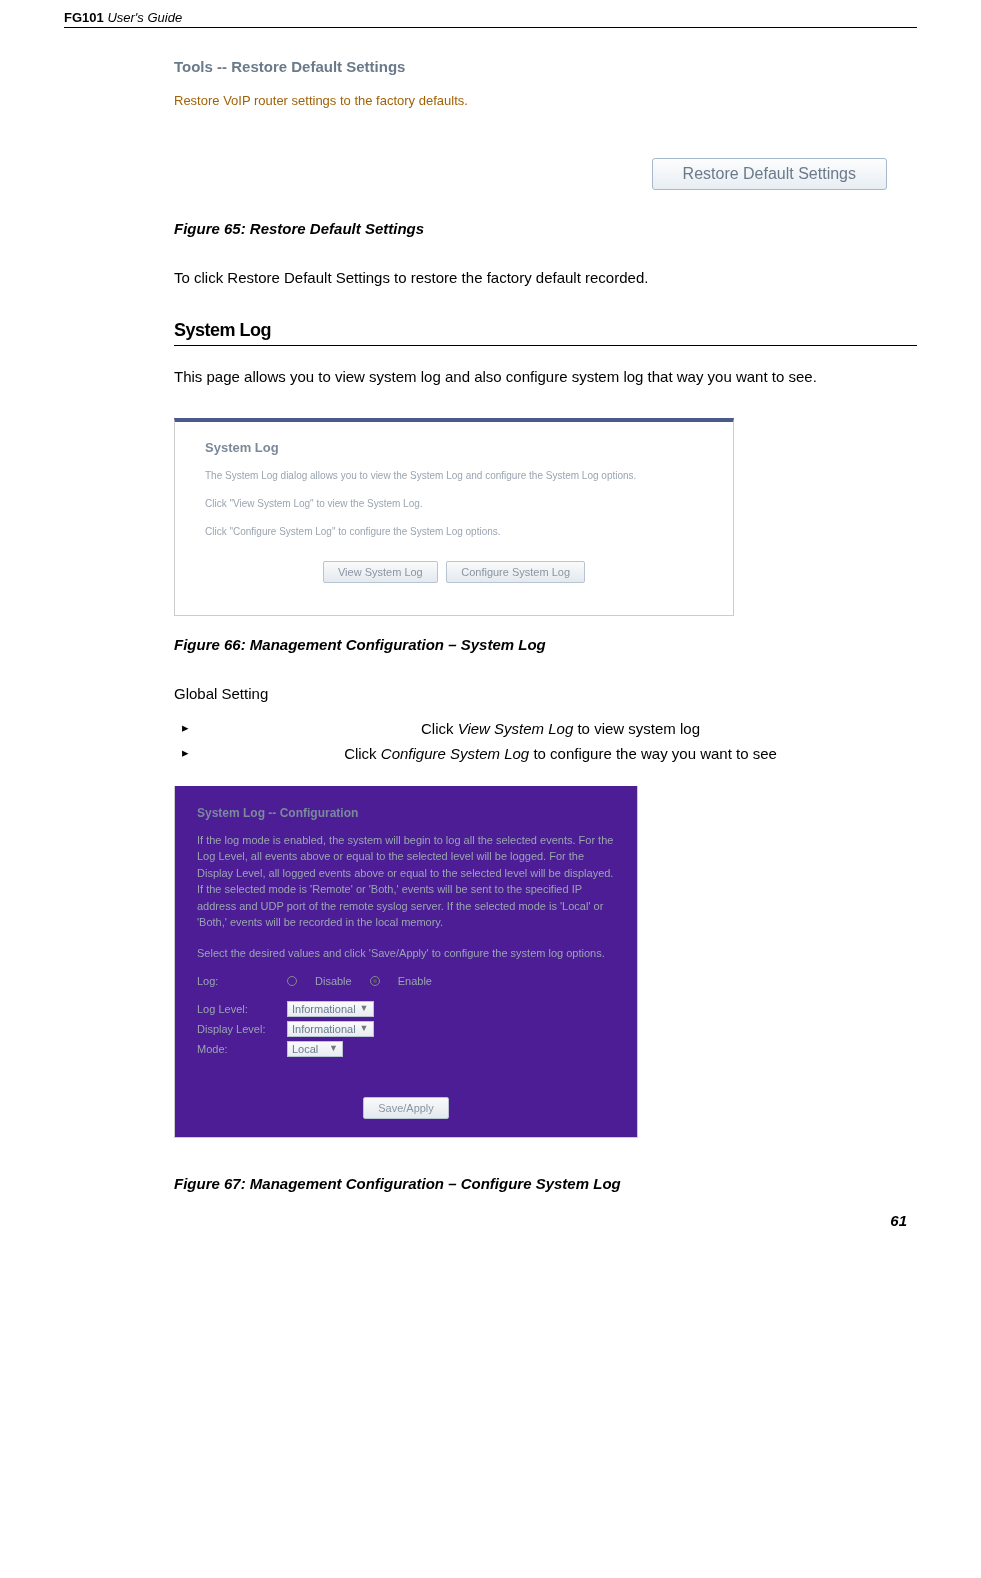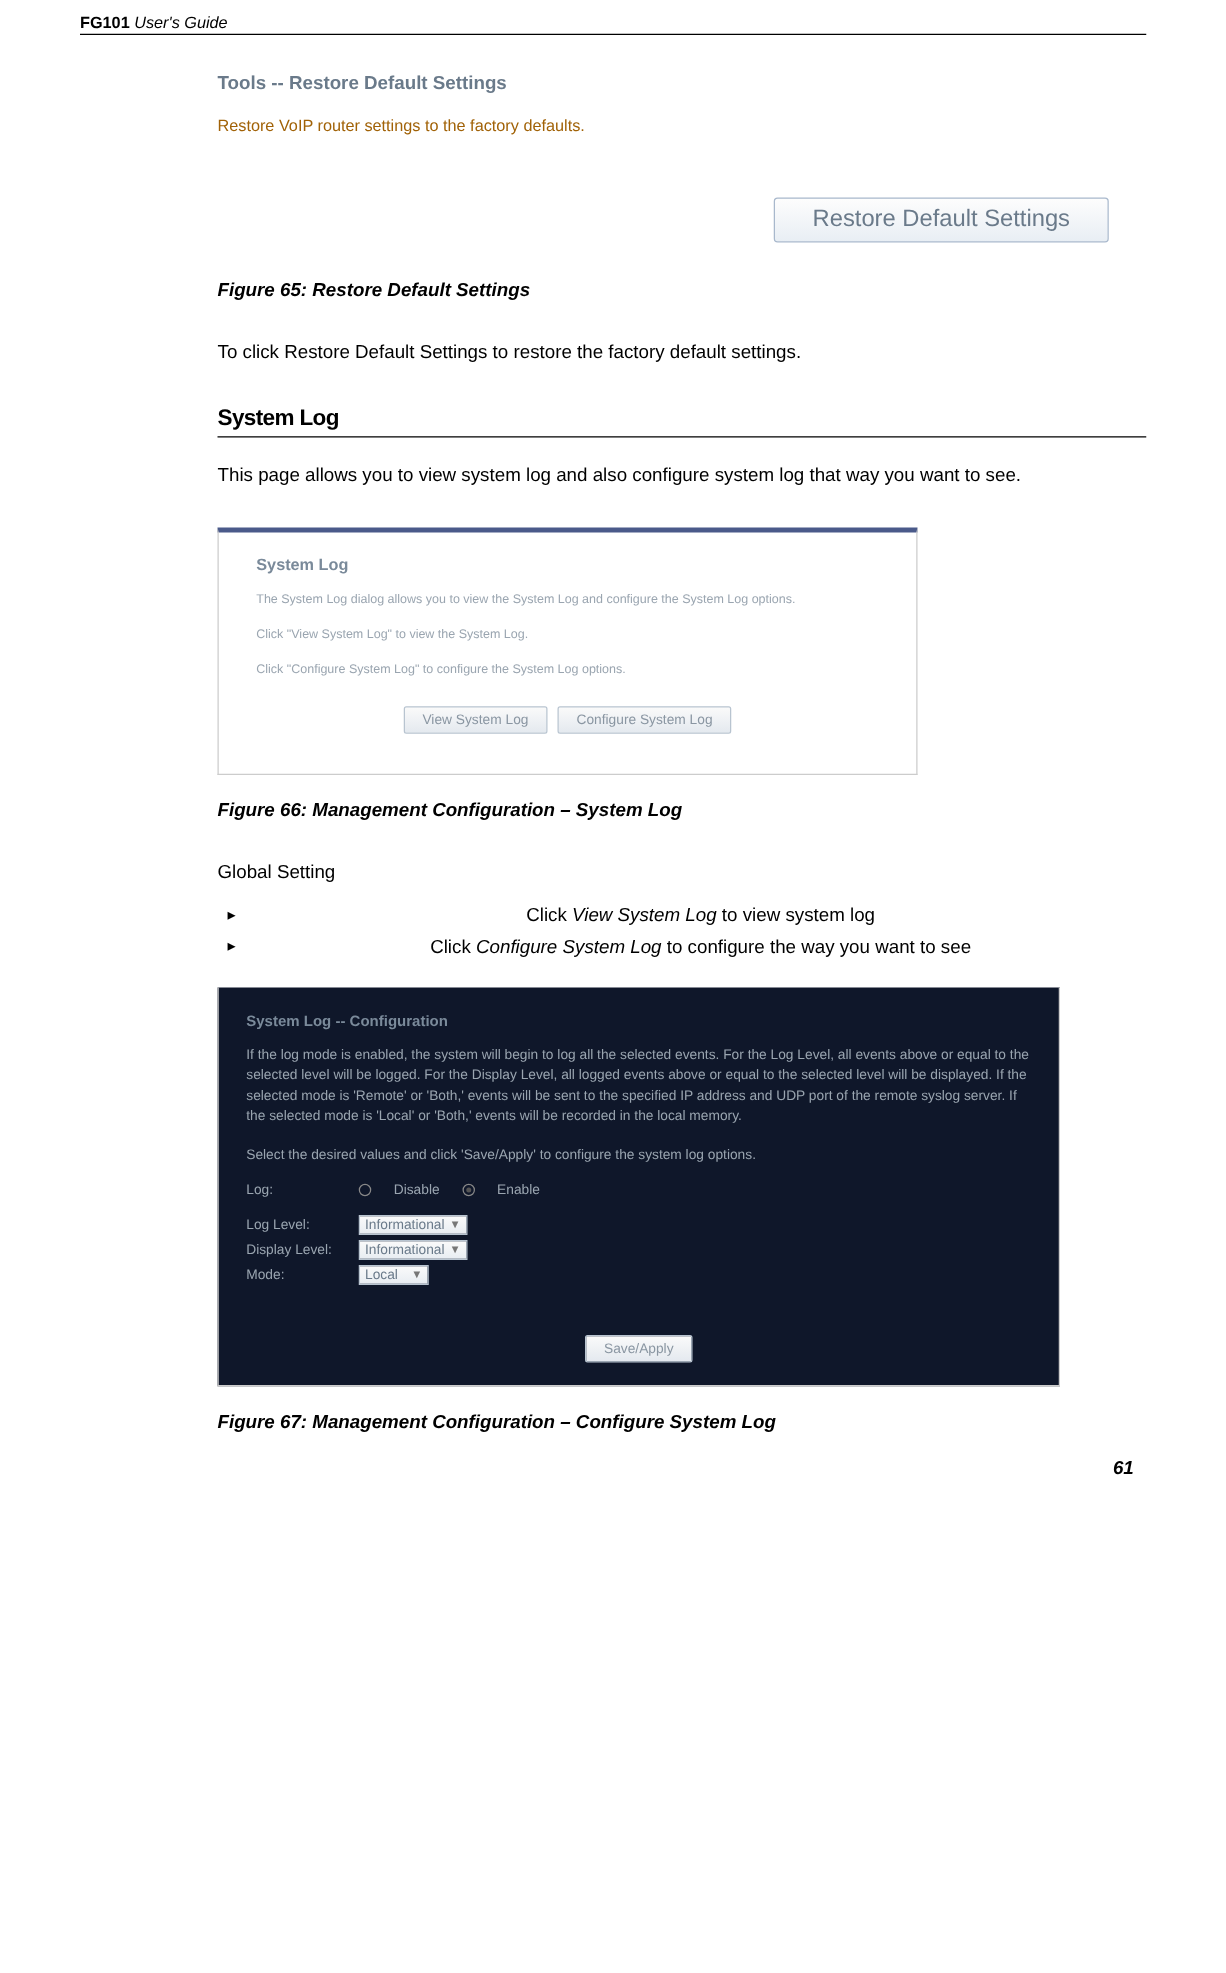--- a/index.html
+++ b/index.html
@@ -48,21 +48,21 @@
     justify-content: flex-end;
     padding-right: 30px;
   }
   .rs-button {
     display: inline-block;
     background: linear-gradient(#fdfdfd, #e8eef4);
     border: 1px solid #a8b8cc;
     border-radius: 3px;
     padding: 6px 30px;
     color: #6a7a8a;
-    font-size: 19px;
+    font-size: 16px;
     min-width: 220px;
     text-align: left;
   }
   .caption {
     font-weight: bold;
     font-style: italic;
     font-size: 15px;
     margin: 20px 0 30px 0;
   }
   .body-text {
@@ -133,24 +133,24 @@
     position: absolute;
     left: 8px;
     top: 4px;
     font-size: 13px;
   }
   .italic-inline { font-style: italic; }
   .config-box {
     border-left: 1px solid #ccc;
     border-right: 1px solid #ccc;
     border-bottom: 1px solid #ccc;
-    background: #0f172a;
-    width: 674px;
+    background: #4c1d95;
+    width: 464px;
     padding: 20px 22px 18px 22px;
-    margin-bottom: 20px;
+    margin-bottom: 37px;
   }
   .config-title {
     color: #7a8a9a;
     font-weight: bold;
     font-size: 12px;
     margin-bottom: 12px;
   }
   .config-text {
     color: #9aa5b0;
     font-size: 11px;
@@ -234,21 +234,21 @@
     <div class="screenshot-box">
       <div class="rs-title">Tools -- Restore Default Settings</div>
       <div class="rs-desc">Restore VoIP router settings to the factory defaults.</div>
       <div class="rs-button-wrap">
         <div class="rs-button">Restore Default Settings</div>
       </div>
     </div>
 
     <div class="caption">Figure 65: Restore Default Settings</div>
 
-    <div class="body-text">To click Restore Default Settings to restore the factory default settings.</div>
+    <div class="body-text">To click Restore Default Settings to restore the factory default recorded.</div>
 
     <div class="section-heading">System Log</div>
 
     <div class="body-text">This page allows you to view system log and also configure system log that way you want to see.</div>
 
     <div class="syslog-box">
       <div class="syslog-inner">
         <div class="syslog-title">System Log</div>
         <div class="syslog-text">The System Log dialog allows you to view the System Log and configure the System Log options.</div>
         <div class="syslog-text">Click "View System Log" to view the System Log.</div>

